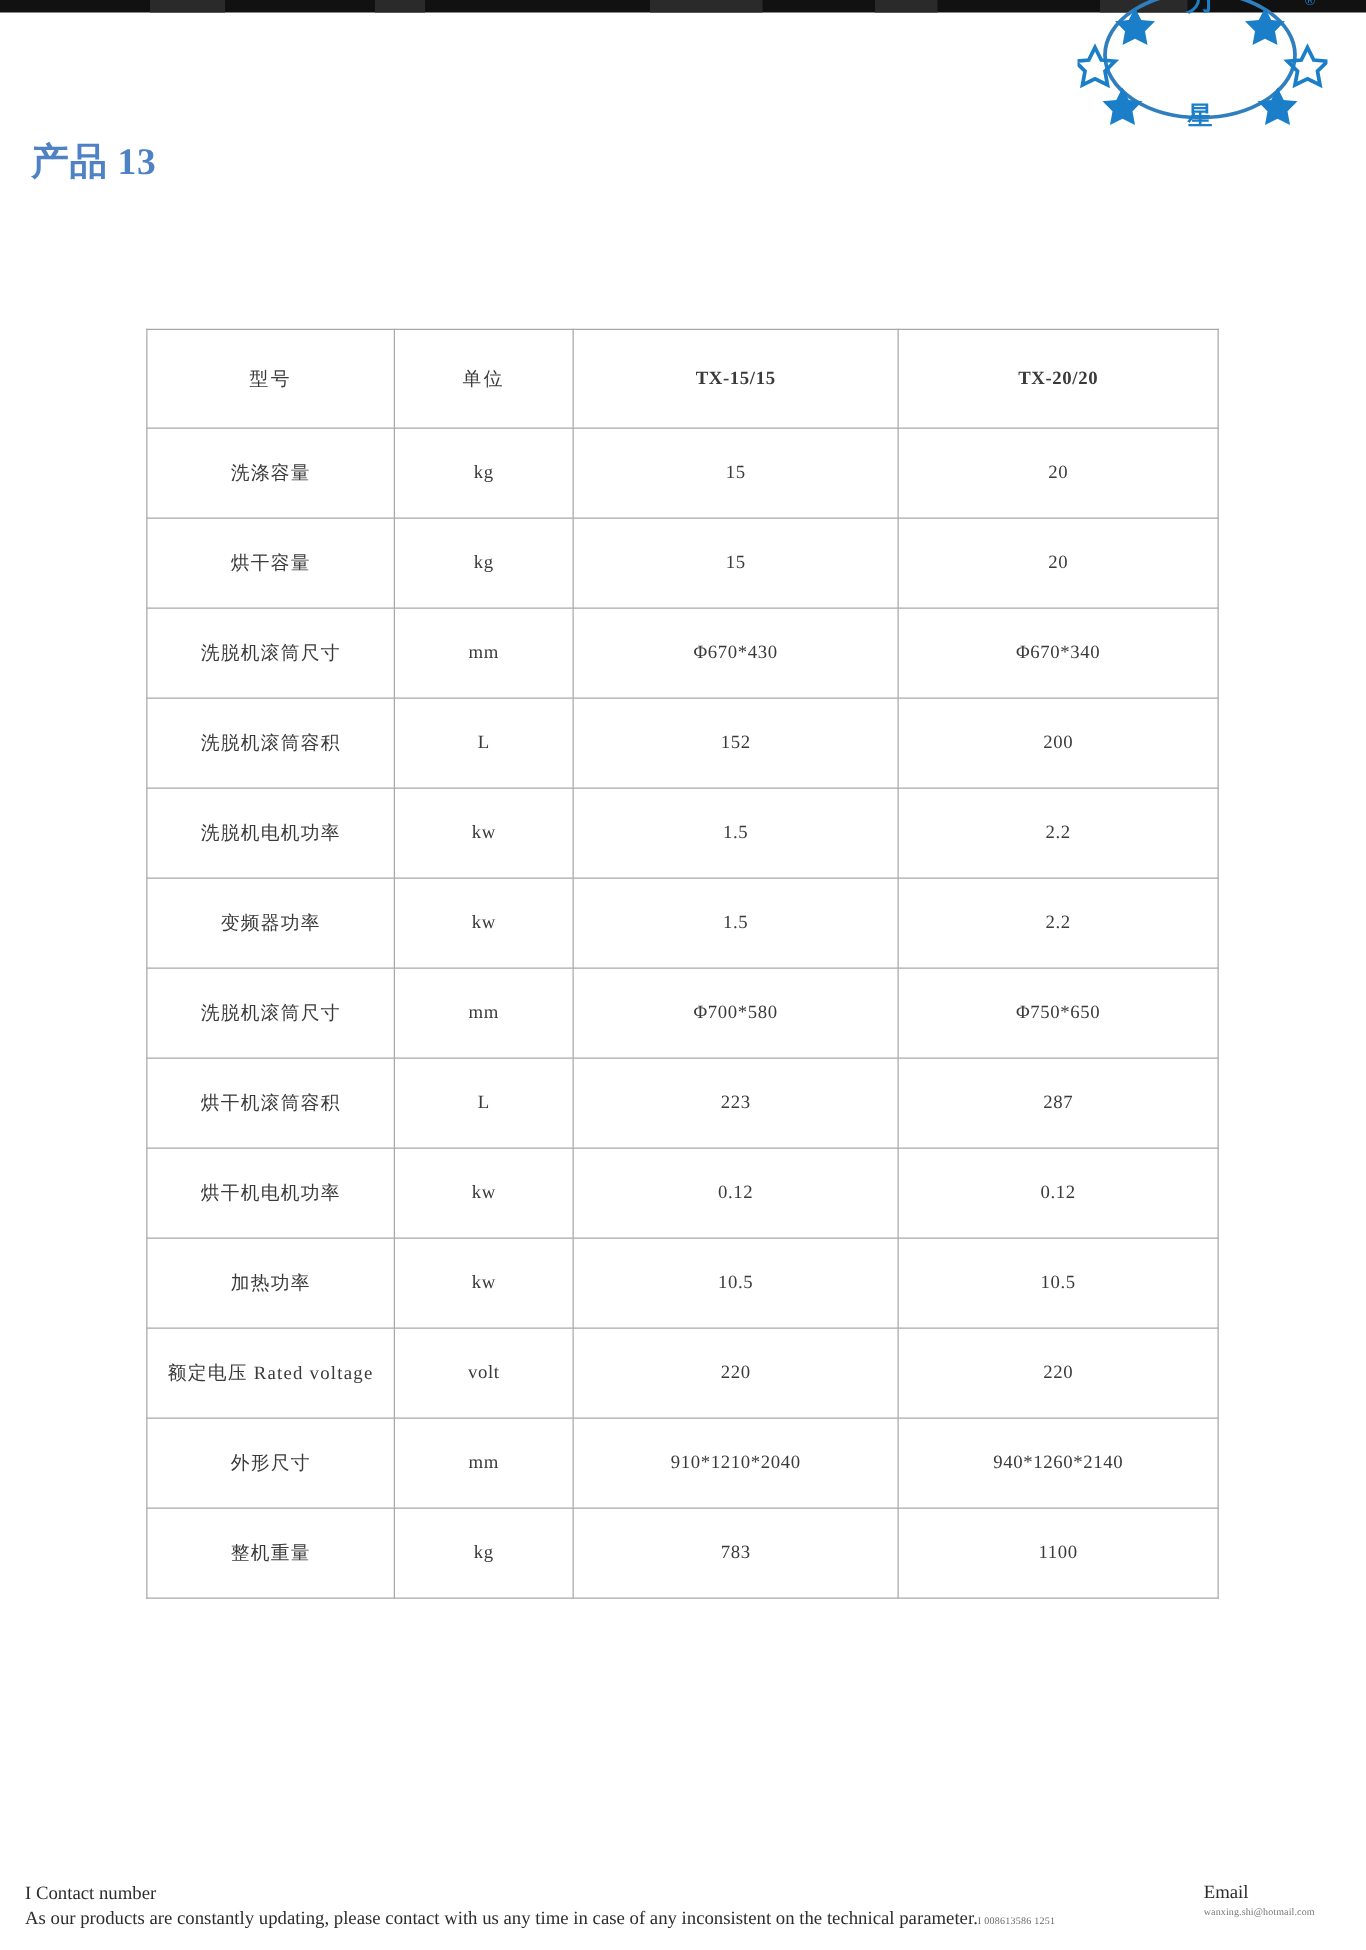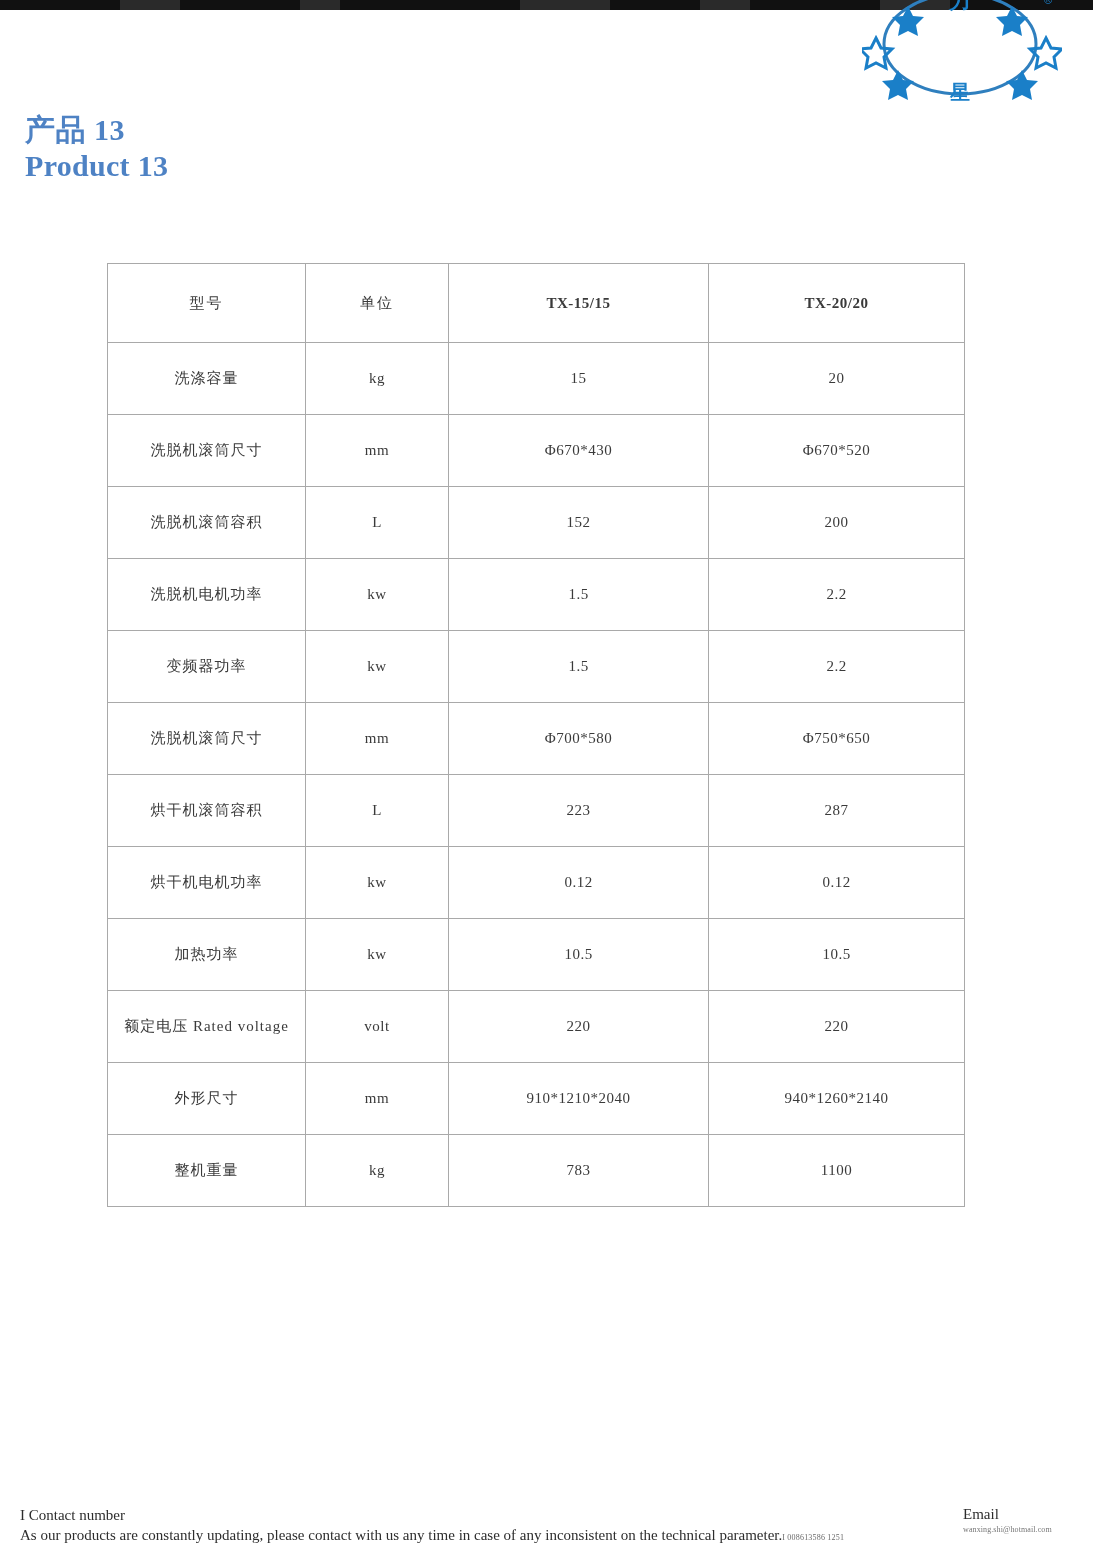--- a/index.html
+++ b/index.html
@@ -61,21 +61,21 @@
     font-weight: bold;
     color: #4e82c4;
     line-height: 1.28;
     letter-spacing: 0.3px;
     font-family: "Liberation Serif", "DejaVu Serif", serif;
   }
 
   
   .spec-table-wrap {
     position: absolute;
-    left: 107px;
+    left: 117px;
     top: 263px;
     width: 857px;
   }
   table.spec {
     border-collapse: collapse;
     width: 857px;
     table-layout: fixed;
   }
   table.spec col.c-param { width: 198px; }
   table.spec col.c-unit  { width: 143px; }
@@ -189,21 +189,20 @@
     <text x="98" y="26" font-family="'Liberation Serif', serif" font-size="22" font-weight="bold" fill="#1a7fc8" text-anchor="middle">力</text>
 
     <text x="98" y="117" font-family="'Liberation Serif', serif" font-size="20" font-weight="bold" fill="#1a7fc8" text-anchor="middle">星</text>
 
     <text x="186" y="22" font-family="'Liberation Sans', sans-serif" font-size="11" fill="#1a7fc8" text-anchor="middle">®</text>
   </svg>
 </div>
 
 <div class="heading">
   <div class="cn">产品 13</div>
-  <div class="en">Product 13</div>
 </div>
 
 <div class="spec-table-wrap">
   <table class="spec">
     <colgroup>
       <col class="c-param">
         <col class="c-unit">
         <col class="c-v1">
         <col class="c-v2">
     </colgroup>
@@ -215,24 +214,30 @@
         <td class="val">TX-20/20</td>
       </tr>
 
       <tr>
         <td class="param">洗涤容量</td>
         <td class="unit">kg</td>
         <td class="val">15</td>
         <td class="val">20</td>
       </tr>
       <tr>
+        <td class="param">烘干容量</td>
+        <td class="unit">kg</td>
+        <td class="val">15</td>
+        <td class="val">20</td>
+      </tr>
+      <tr>
         <td class="param">洗脱机滚筒尺寸</td>
         <td class="unit">mm</td>
         <td class="val">Φ670*430</td>
-        <td class="val">Φ670*520</td>
+        <td class="val">Φ670*340</td>
       </tr>
       <tr>
         <td class="param">洗脱机滚筒容积</td>
         <td class="unit">L</td>
         <td class="val">152</td>
         <td class="val">200</td>
       </tr>
       <tr>
         <td class="param">洗脱机电机功率</td>
         <td class="unit">kw</td>

